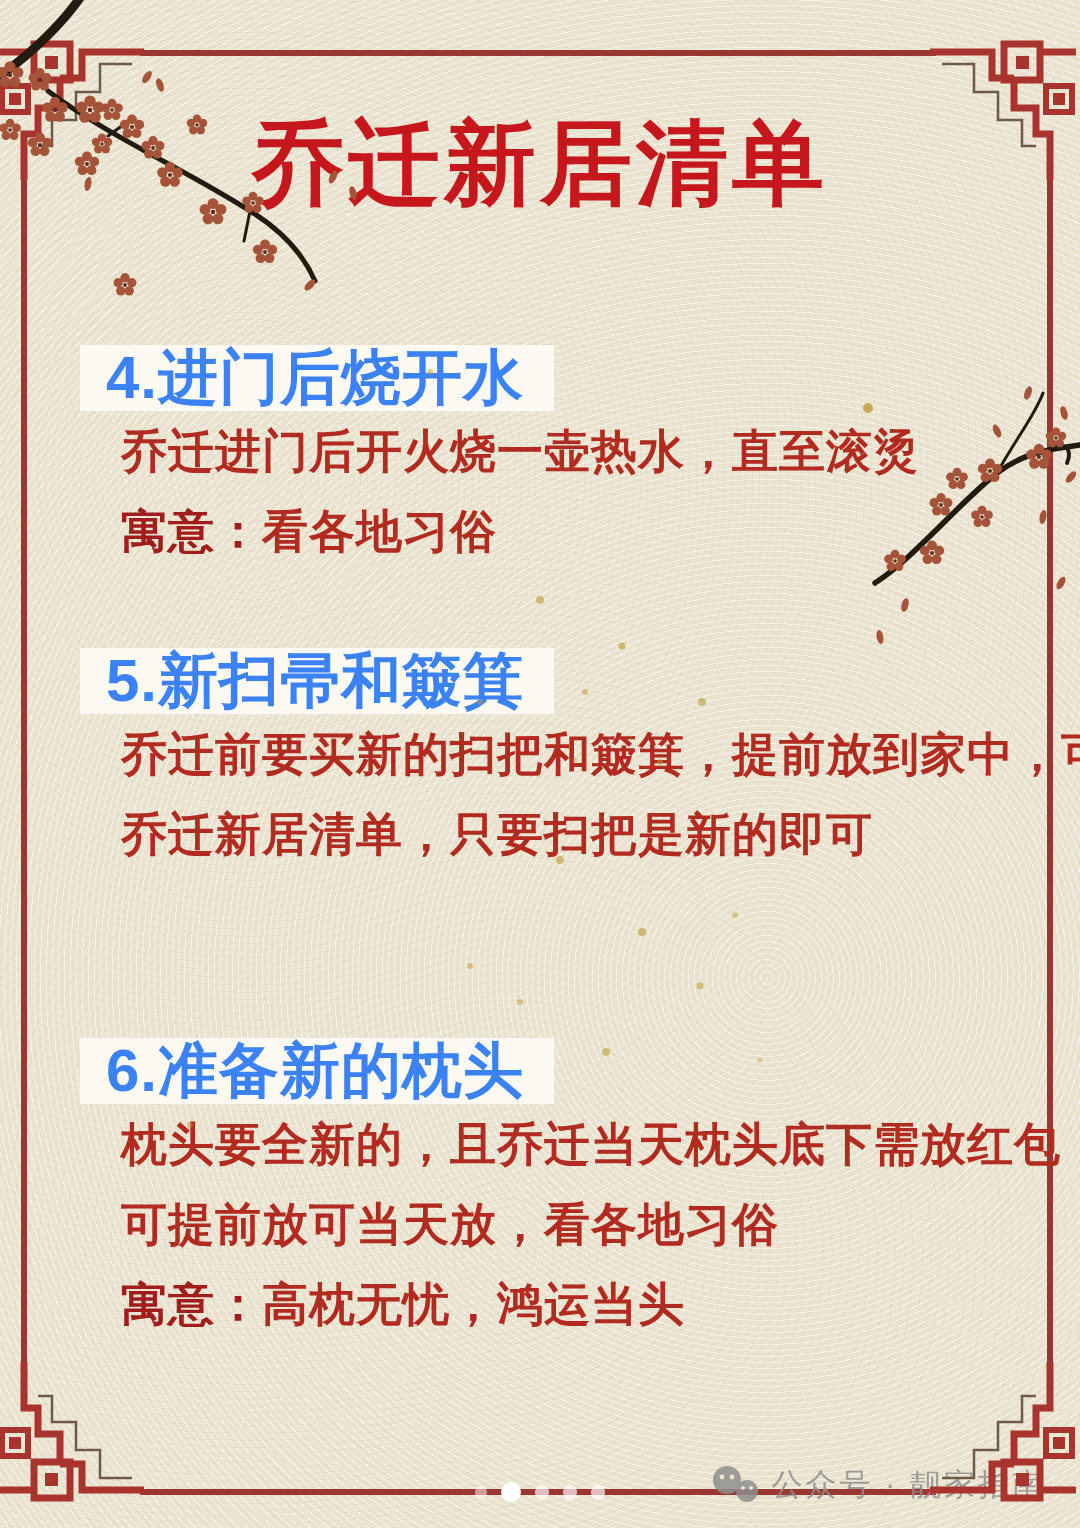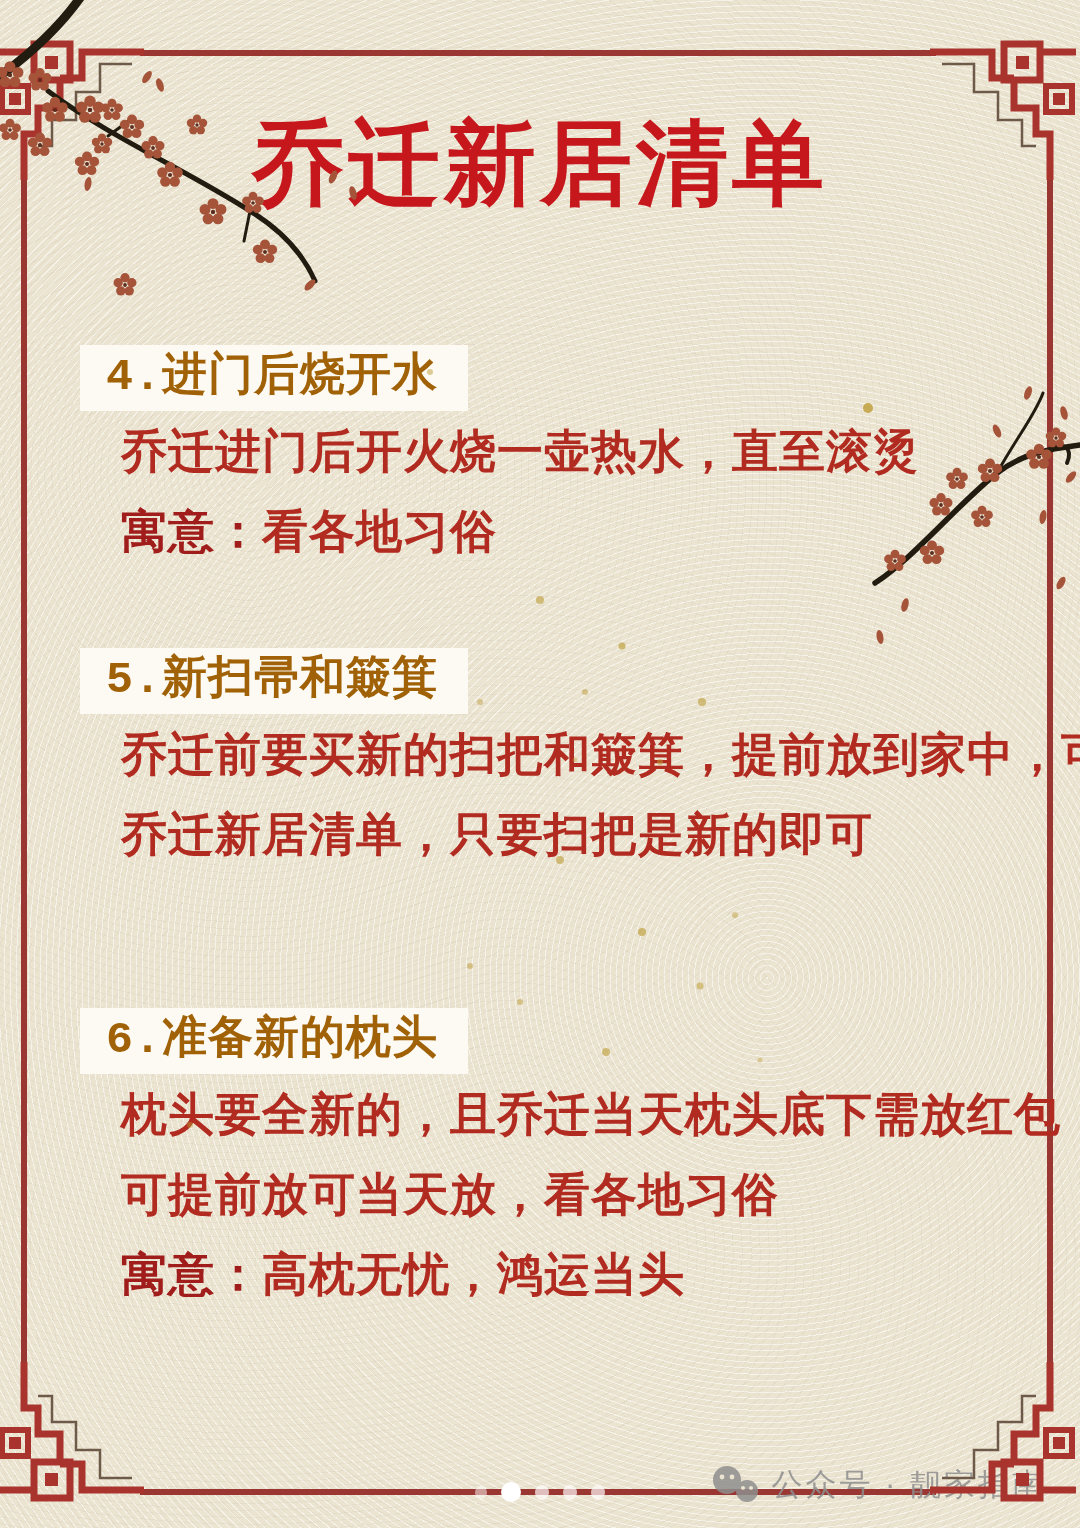--- a/index.html
+++ b/index.html
@@ -22,23 +22,23 @@
   .c-tr{left:930px;top:30px;}
   .c-tl{left:-6px;top:30px;transform:scaleX(-1);}
   .c-br{left:930px;top:1362px;transform:scaleY(-1);}
   .c-bl{left:-6px;top:1362px;transform:scale(-1,-1);}
   
   .title{position:absolute;left:0;right:0;top:102px;text-align:center;
     font-size:92px;font-weight:900;color:#c6171c;letter-spacing:4px;z-index:3;}
   .subtitle{position:absolute;top:228px;right:66px;
     font-size:57px;font-weight:900;color:#c6171c;letter-spacing:2px;z-index:3;}
   .section{position:absolute;left:80px;right:40px;z-index:3;}
-  .sec4{top:345px;} .sec5{top:648px;} .sec6{top:1008px;}
-  .heading{display:inline-block;background:#fcfaf3;color:#a16207;
-    font-size:45px;font-weight:800;line-height:66px;padding:0 30px 0 26px;letter-spacing:1px;font-family:Liberation Mono, monospace;}
+  .sec4{top:345px;} .sec5{top:648px;} .sec6{top:1038px;}
+  .heading{display:inline-block;background:#fcfaf3;color:#3b82f6;
+    font-size:60px;font-weight:800;line-height:66px;padding:0 30px 0 26px;letter-spacing:1px;}
   .bodyline{margin-left:41px;font-size:46px;font-weight:700;color:#b22b20;
     line-height:80px;white-space:nowrap;letter-spacing:1px;}
   .bodyline:first-of-type{margin-top:10px;}
   .note-label{font-weight:900;color:#a01d1b;text-align:right;}
   .note-text{font-weight:700;color:#b22b20;}
   
   .dots{position:absolute;left:0;right:0;top:1482px;display:flex;justify-content:center;
     align-items:center;gap:14px;z-index:5;}
   .dot{width:14px;height:15px;border-radius:50%;background:rgba(255,255,255,.68);}
   .dot.active{width:20px;height:20px;background:#ffffff;}

